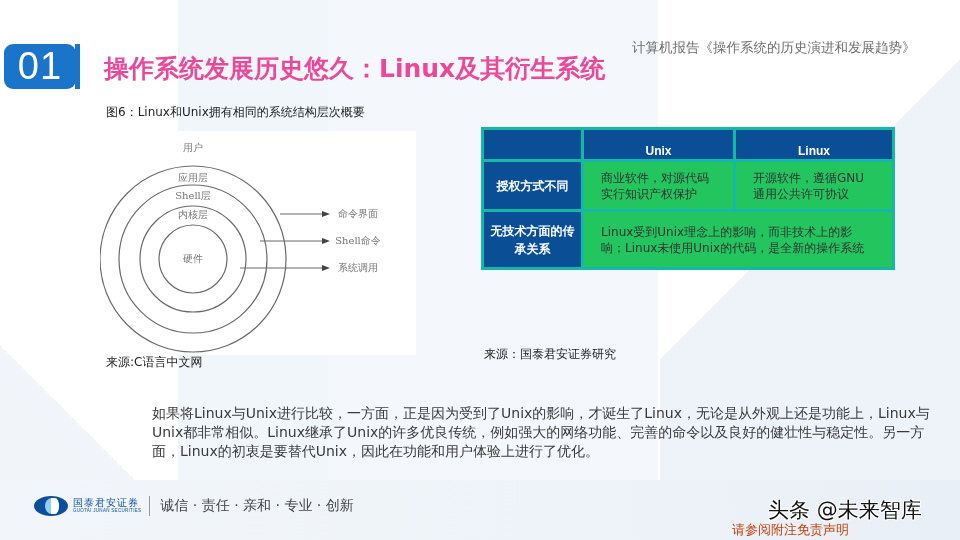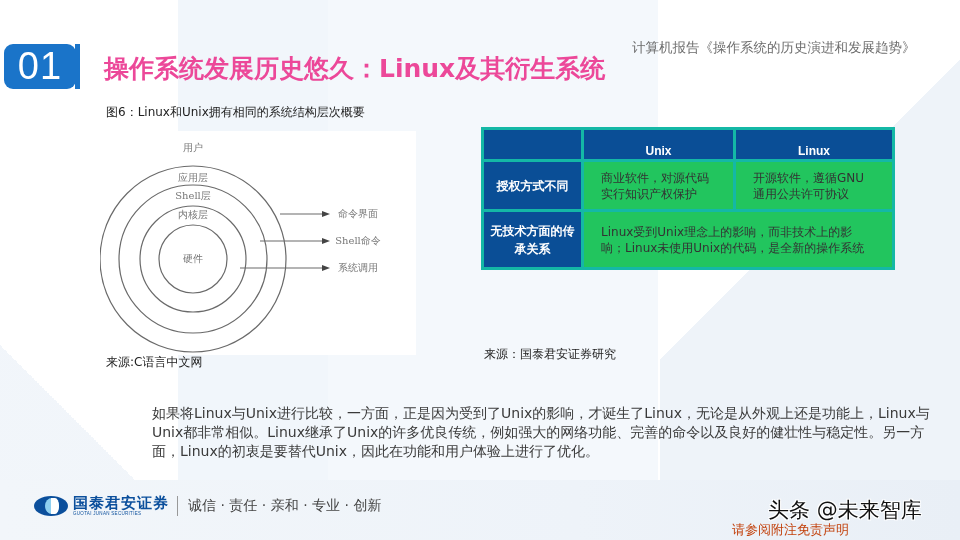--- a/index.html
+++ b/index.html
@@ -76,21 +76,21 @@
       position: absolute; left: 104px; top: 404px; width: 800px;
       font-size: 14px; line-height: 19px; color: #3a3a3a; margin-left: 48px;
     }
 
     .footer { position: absolute; left: 34px; top: 494px; height: 24px; display: flex; align-items: center; }
     .logo-mark { width: 34px; height: 22px; position: relative; margin-right: 5px; }
     .logo-mark .outer { position: absolute; left: 0; top: 1px; width: 34px; height: 20px; border-radius: 50%; background: #0b4f9c; }
     .logo-mark .inner { position: absolute; left: 11px; top: 3px; width: 14px; height: 16px; border-radius: 50%; background: #8fd0f0; }
     .logo-mark .inner2 { position: absolute; left: 17px; top: 3px; width: 8px; height: 16px; border-radius: 0 50% 50% 0 / 0 50% 50% 0; background: #ffffff; }
     .logo-text { display: flex; flex-direction: column; line-height: 1; }
-    .logo-cn { font-size: 15px; font-weight: bold; color: #0b4f9c; letter-spacing: 1px; }
+    .logo-cn { font-size: 10px; font-weight: normal; color: #0b4f9c; letter-spacing: 1px; }
     .logo-en { font-size: 4.5px; color: #0b4f9c; letter-spacing: .3px; margin-top: 1px; font-family: "Liberation Sans", sans-serif; }
     .footer-sep { width: 1px; height: 20px; background: #999; margin: 0 10px 0 8px; }
     .slogan { font-size: 14px; color: #444; white-space: nowrap; }
 
     .disclaimer { position: absolute; left: 732px; top: 496px; font-size: 13px; color: #c2410c; white-space: nowrap; margin-top: 25px; }
     .watermark {
       position: absolute; left: 768px; top: 496px; font-size: 21px; color: #111; white-space: nowrap;
       text-shadow: 1px 1px 0 #fff, -1px -1px 0 #fff, 1px -1px 0 #fff, -1px 1px 0 #fff;
     }
   </style>

